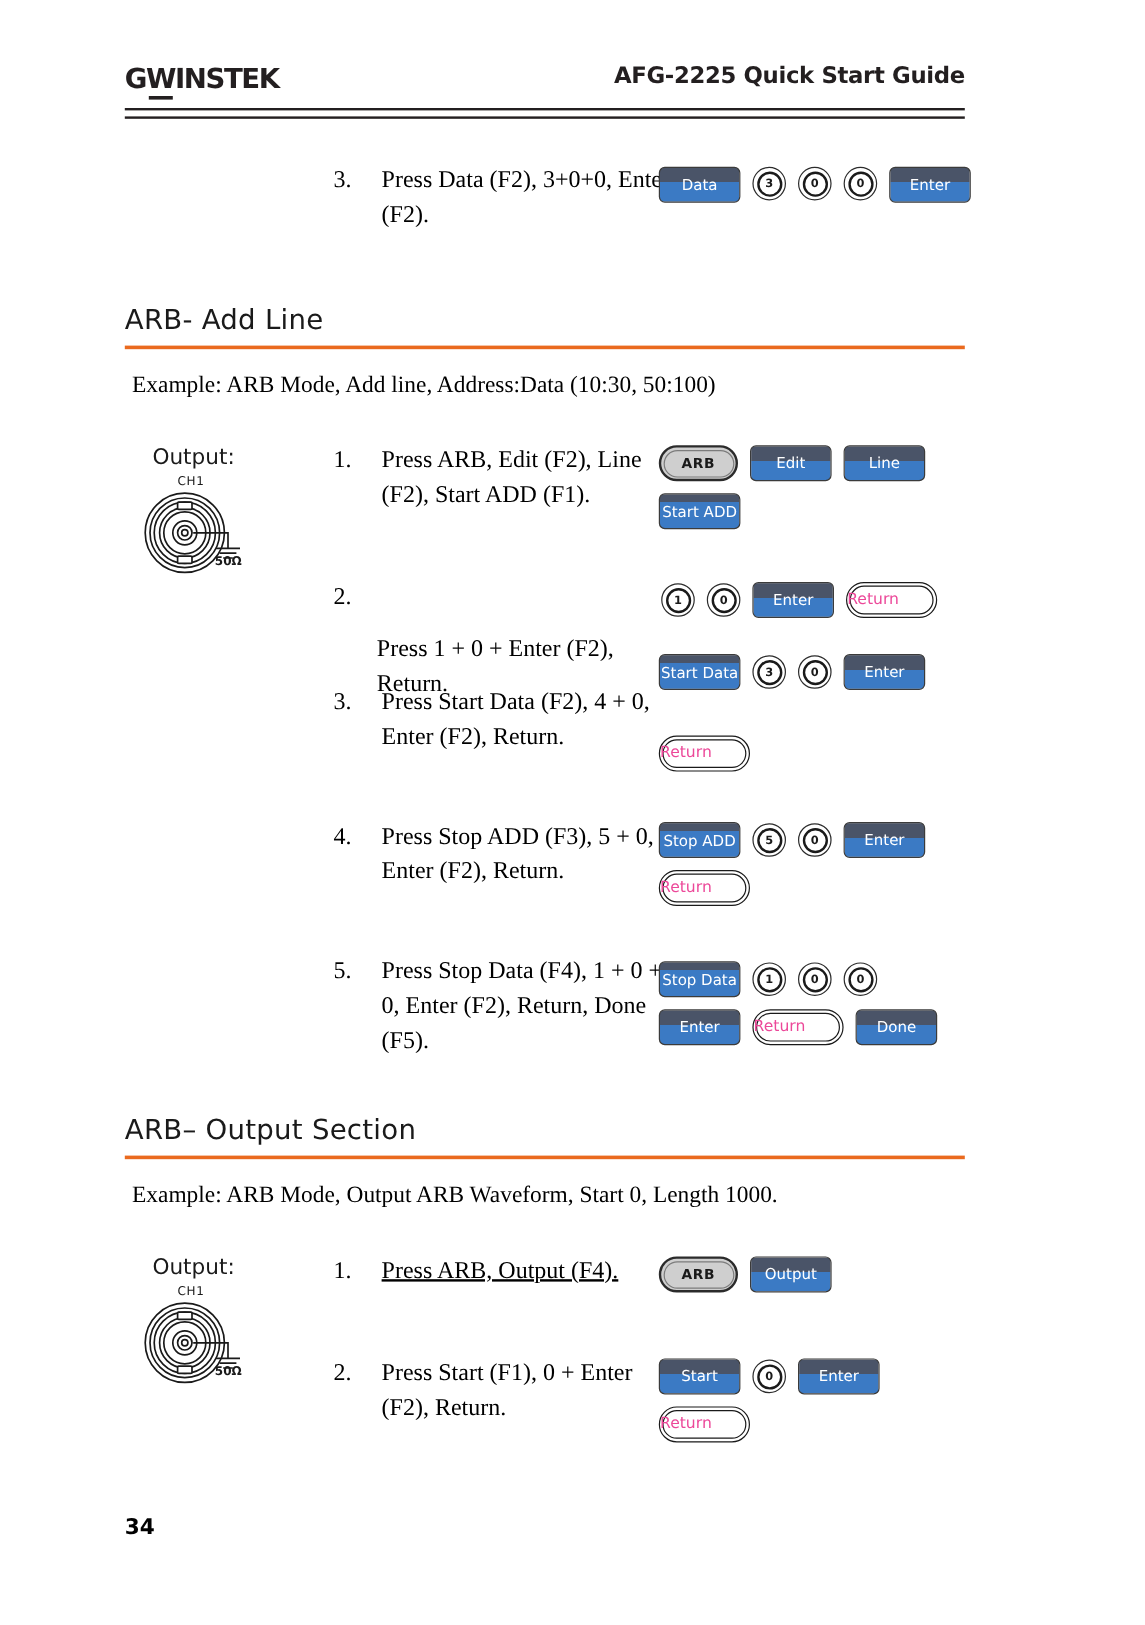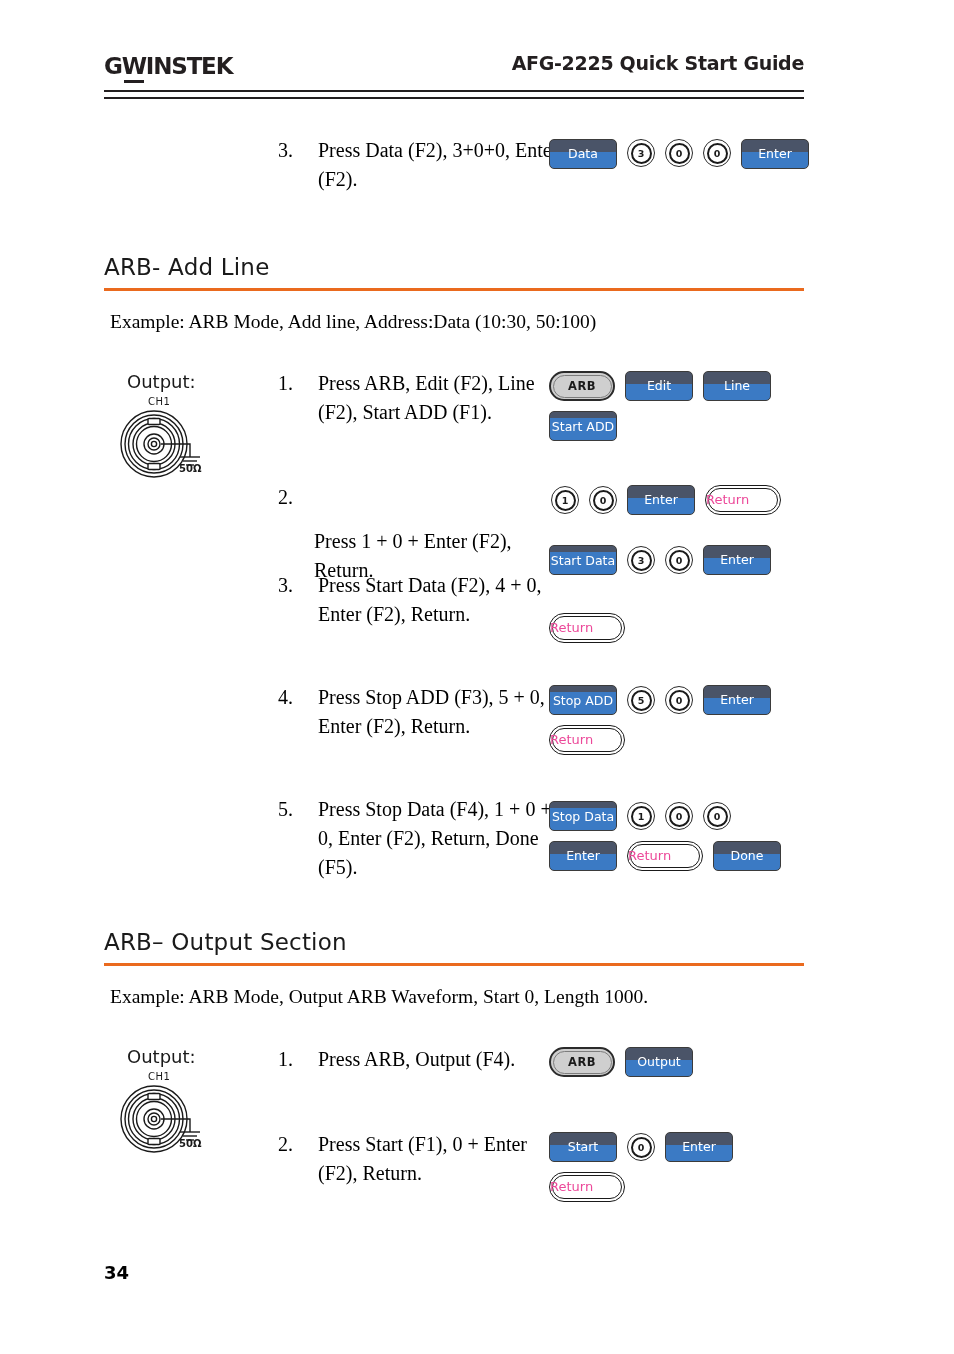--- a/index.html
+++ b/index.html
@@ -486,21 +486,21 @@
       <line x1="70" y1="61" x2="90" y2="61"></line>
       <line x1="73" y1="65" x2="87" y2="65"></line>
       <line x1="76" y1="69" x2="84" y2="69"></line>
     </g>
   </svg>
   <div class="ohm-label">50Ω</div>
 </div>
 
 <div class="step" style="left:278px; top:1045px;">
   <div class="step-num" style="left:0; top:0;">1.</div>
-  <div class="step-text" style="left:40px; top:0;">Press ARB, Output (F4).</div>
+  <div class="step-text" style="left:40px; top:0;text-decoration:underline;">Press ARB, Output (F4).</div>
 </div>
 <div class="keyrow" style="left:549px; top:1047px; gap:10px; align-items:center;">
   <div class="key key-pill-gray">
       <span class="inner"></span>
       <span class="glyph">ARB</span>
     </div>
   <div class="key key-soft">Output</div>
 </div>
 
 <div class="step" style="left:278px; top:1130px;">

